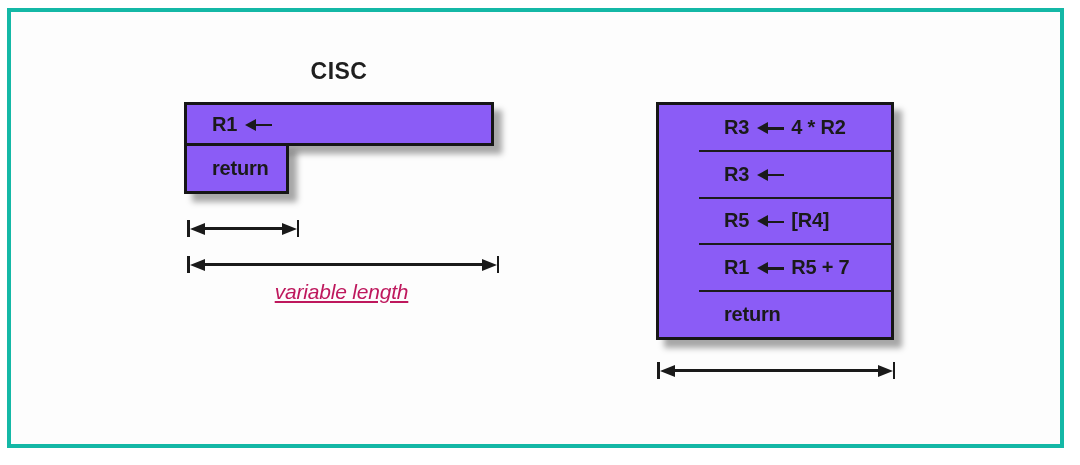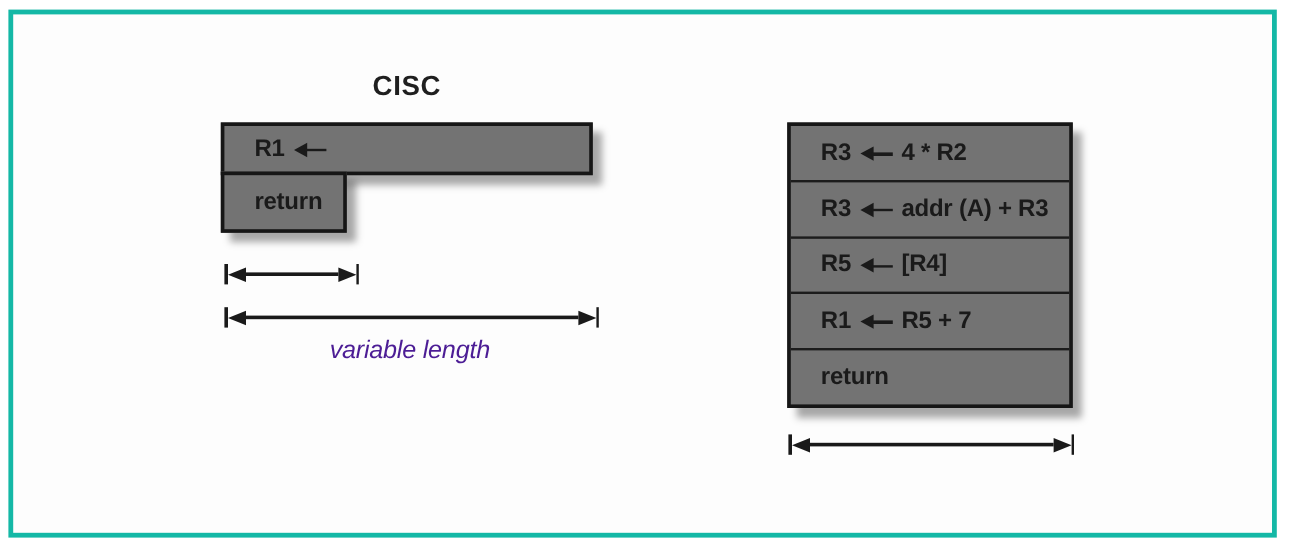--- a/index.html
+++ b/index.html
@@ -10,29 +10,29 @@
   }
   .frame {
     position:absolute; left:7px; top:8px; width:1057px; height:440px;
     border:4px solid #14b8a6; background:#fdfdfd;
   }
   .col-title {
     position:absolute; text-align:center;
     font-size:23px; font-weight:700; letter-spacing:0.5px; color:#1f1f1f;
   }
   .ibox {
-    position:absolute; background:#737373; border:3px solid #161616;
+    position:absolute; background:#8b5cf6; border:3px solid #161616;
     box-shadow:8px 8px 6px rgba(0,0,0,0.34);
   }
   .irow {
     display:flex; align-items:center; padding-left:25px;
     font-size:20px; font-weight:700; letter-spacing:-0.2px; white-space:nowrap;
   }
   .cisc-row1 { height:100%; }
-  .risc-box { display:flex; flex-direction:column; }
+  .risc-box { display:flex; flex-direction:column;padding-left:40px; }
   .risc-box .irow { flex:1; }
   .risc-box .irow + .irow { border-top:2.5px solid #1c1c1c; }
   
   .assign {
     position:relative; display:inline-block; width:27px; height:13px;
     margin:2px 7px 0 8px; flex:0 0 auto;
   }
   .assign::before {
     content:""; position:absolute; left:0; top:0;
     border-top:6.5px solid transparent; border-bottom:6.5px solid transparent;
@@ -51,21 +51,21 @@
     border-right:15px solid #1a1a1a;
   }
   .marrow .head-r {
     width:0; height:0; flex:0 0 auto;
     border-top:6.5px solid transparent; border-bottom:6.5px solid transparent;
     border-left:15px solid #1a1a1a;
   }
   .marrow .shaft { flex:1; height:2.5px; background:#1a1a1a; }
   .len-label {
     position:absolute; text-align:center; font-style:italic;
-    font-size:21px; font-weight:400; letter-spacing:-0.2px; color:#4c1d95;
+    font-size:21px; font-weight:400; letter-spacing:-0.2px; color:#be185d;text-decoration:underline;
   }
   
   .cisc-title  { left:173px; top:46px;  width:310px; }
   .cisc-box1   { left:173px; top:90px;  width:310px; height:44px; }
   .cisc-box2   { left:173px; top:131px; width:105px; height:51px; }
   .cisc-arrow-short { left:176px; top:208px; width:112px; }
   .cisc-arrow-long  { left:176px; top:244px; width:312px; }
   .cisc-len    { left:173px; top:268px; width:315px; }
   .risc-title  { left:645px; top:46px;  width:238px; }
   .risc-box    { left:645px; top:90px;  width:238px; height:238px; }
@@ -113,21 +113,20 @@
 
   <div class="ibox risc-box">
     <div class="irow">
       <span>R3</span>
       <span class="assign"></span>
       <span>4 * R2</span>
     </div>
     <div class="irow">
       <span>R3</span>
       <span class="assign"></span>
-      <span>addr (A) + R3</span>
     </div>
     <div class="irow">
       <span>R5</span>
       <span class="assign"></span>
       <span>[R4]</span>
     </div>
     <div class="irow">
       <span>R1</span>
       <span class="assign"></span>
       <span>R5 + 7</span>

